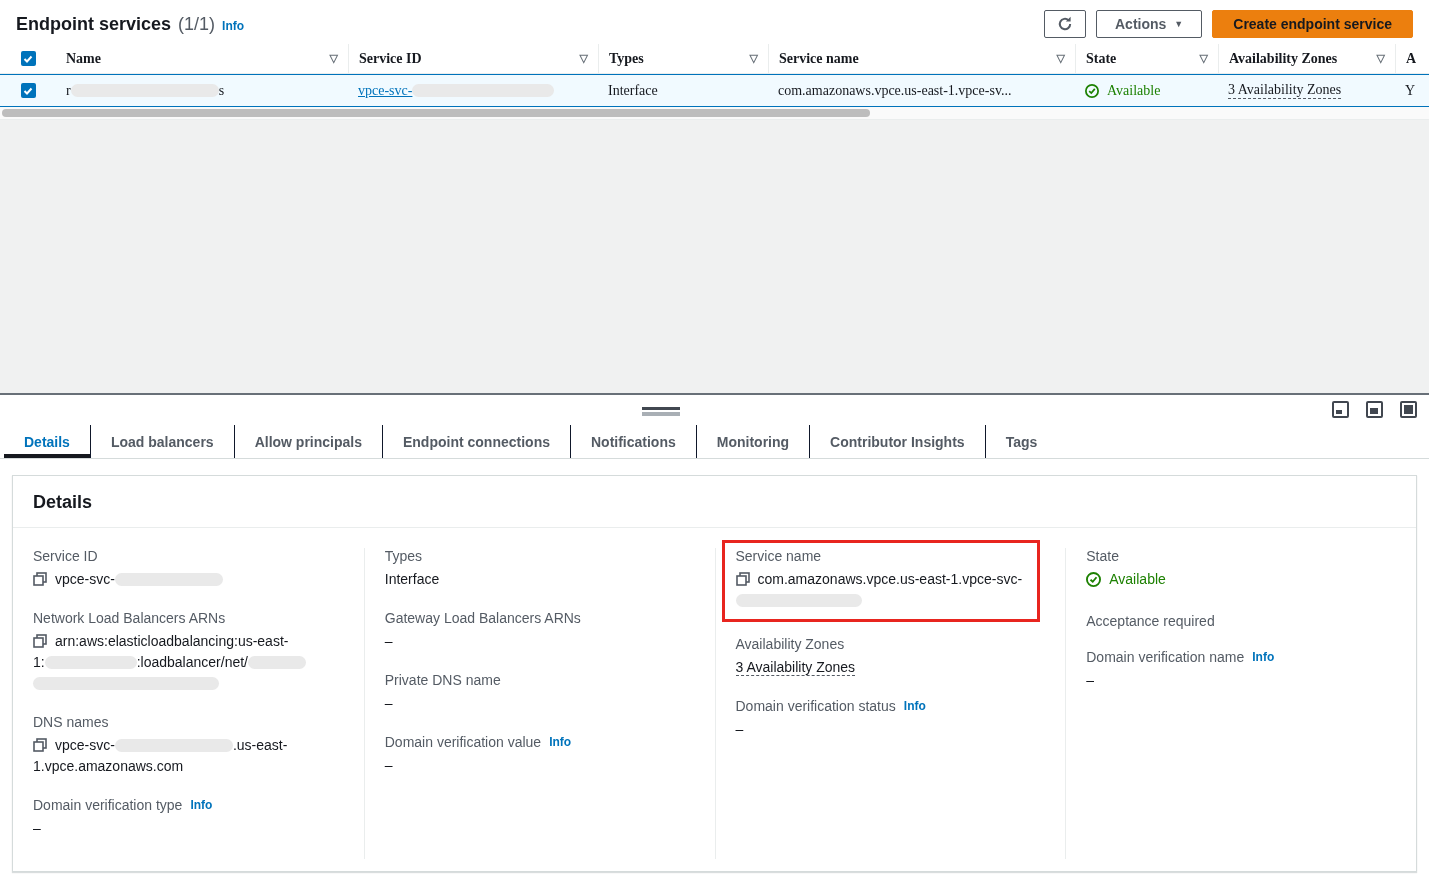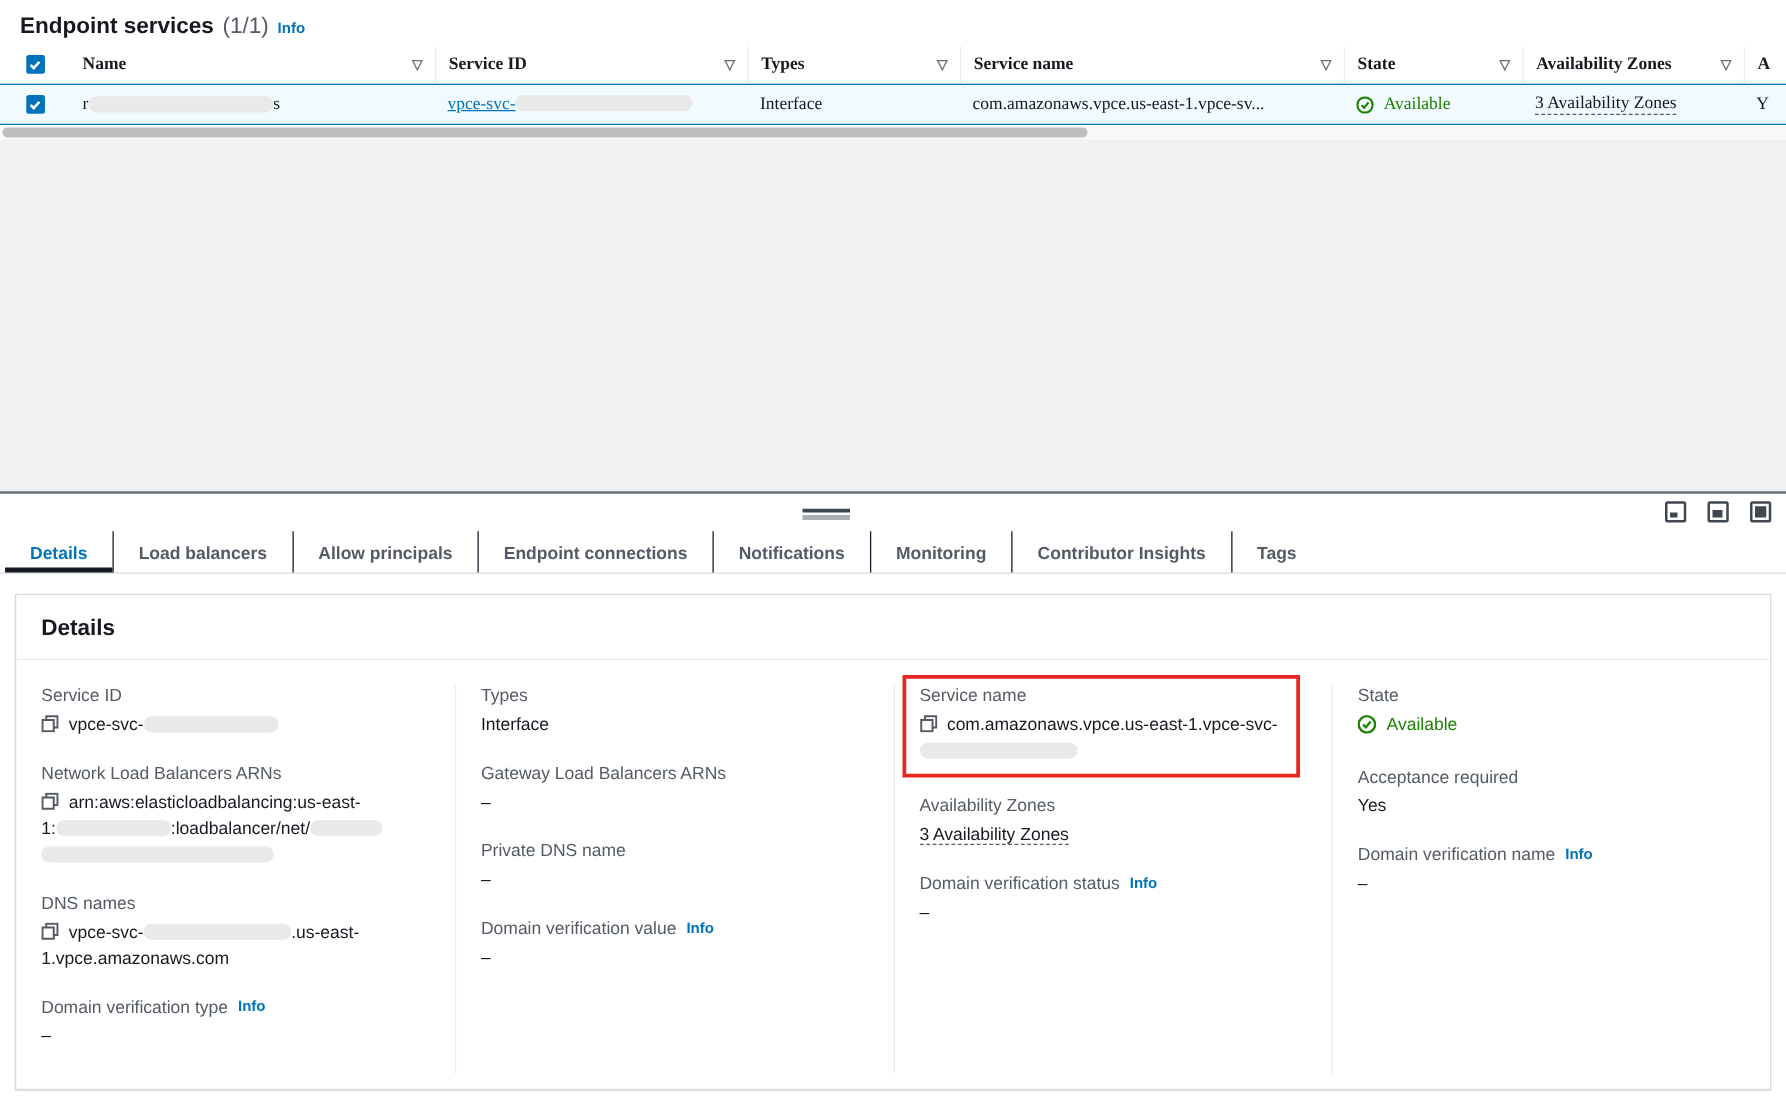--- a/index.html
+++ b/index.html
@@ -103,20 +103,33 @@
 <div class="app">
 
   <section class="top-pane">
 
     <div class="top-header">
       <div class="title-group">
         <h1 class="page-title">Endpoint services</h1>
         <span class="page-count">(1/1)</span>
         <a class="info-link">Info</a>
       </div>
+      <div class="header-actions">
+        <button class="btn btn-icon">
+          <svg width="16" height="16" viewBox="0 0 16 16">
+            <path d="M13.2 8a5.2 5.2 0 1 1-1.7-3.85" fill="none" stroke="#545b64" stroke-width="2"></path>
+            <polygon points="13.6,0.8 13.6,5.6 8.8,5.6" fill="#545b64"></polygon>
+          </svg>
+        </button>
+        <button class="btn">
+          <span>Actions</span>
+          <span class="caret-down">▼</span>
+        </button>
+        <button class="btn btn-primary">Create endpoint service</button>
+      </div>
     </div>
 
 
     <div class="tbl">
       <div class="thead">
         <div class="cell c-sel">
           <span class="chk">
             <svg width="10" height="10" viewBox="0 0 10 10">
               <polyline points="1.5,5 4,7.5 8.5,2.5" fill="none" stroke="#fff" stroke-width="2"></polyline>
             </svg>
@@ -334,21 +347,20 @@
                 <svg class="green-check" width="15" height="15" viewBox="0 0 16 16">
                   <circle cx="8" cy="8" r="7" fill="none" stroke="#1d8102" stroke-width="2"></circle>
                   <polyline points="4.8,8.2 7.2,10.4 11.2,5.6" fill="none" stroke="#1d8102" stroke-width="2"></polyline>
                 </svg>
                 <span>Available</span>
               </span>
             </div>
           </div>
           <div class="field">
             <div class="f-label">Acceptance required</div>
-            <div class="f-value">Yes</div>
           </div>
           <div class="field">
             <div class="f-label">
               <span>Domain verification name</span>
               <a class="info-link">Info</a>
             </div>
             <div class="f-value">–</div>
           </div>
         </div>
 

